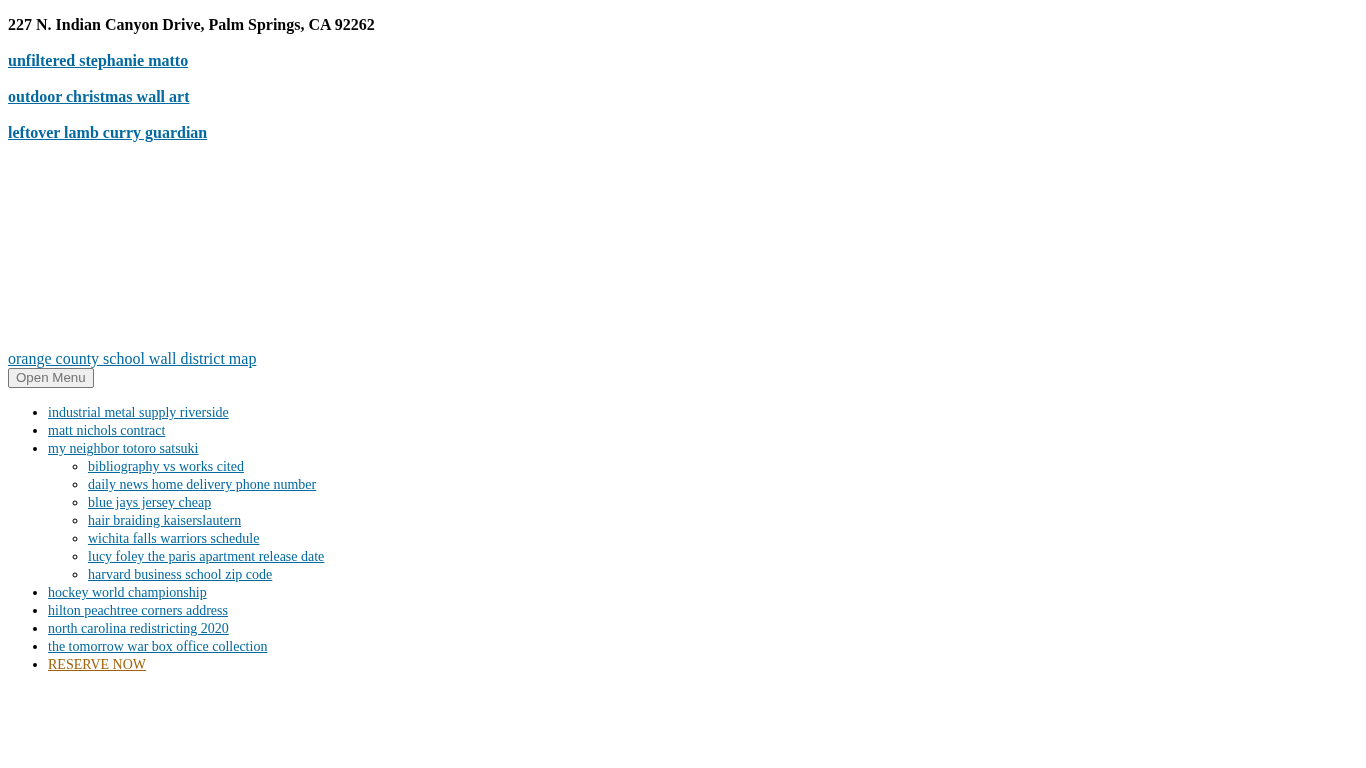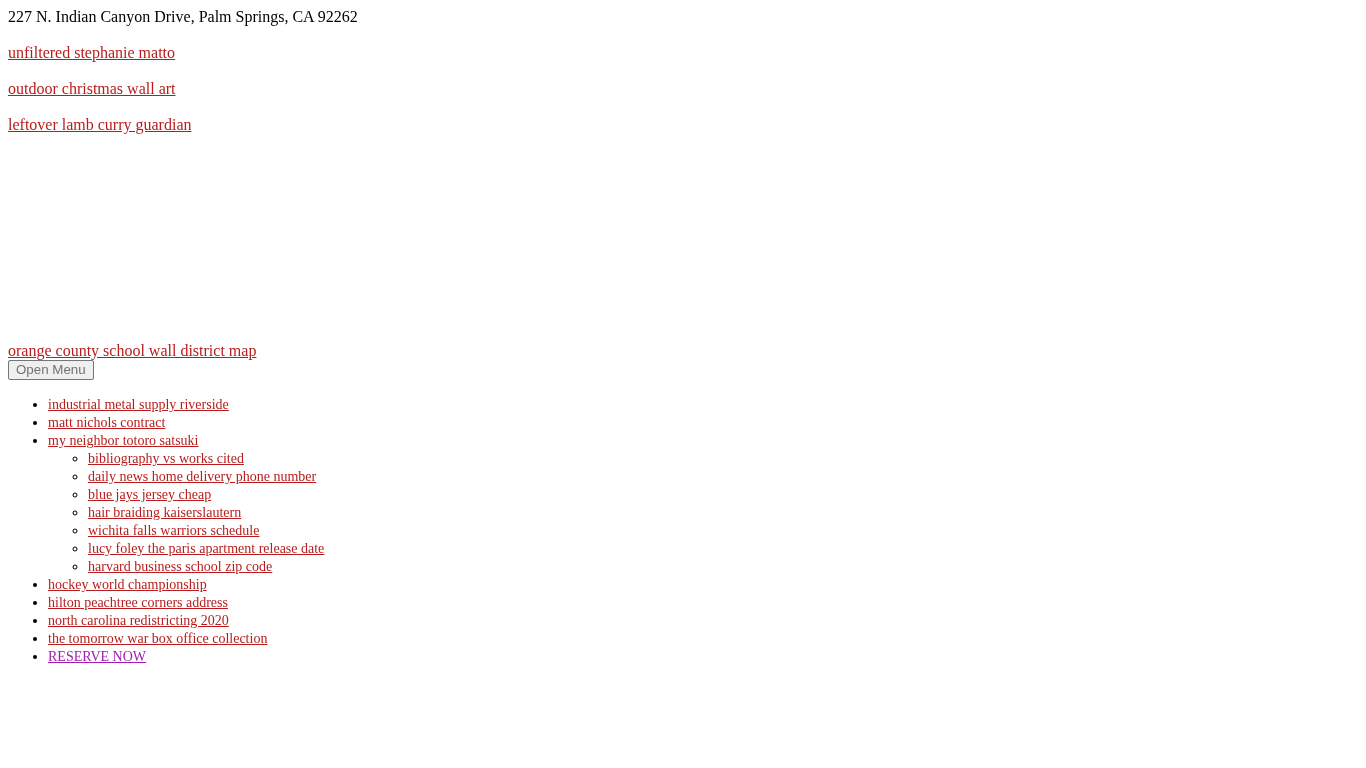--- a/index.html
+++ b/index.html
@@ -19,30 +19,31 @@
     color: #000000;
   }
 
   p {
     margin: 0 0 0 0;
     padding: 0;
     font-size: 16px;
     line-height: 18px;
   }
   .p-block {
-    margin: 0 0 18px 0;
+    margin: 8px 0 18px 0;
+    font-weight: bold;
   }
 
   a {
-    color: #b91c1c;
+    color: #0369a1;
     text-decoration: underline;
     cursor: pointer;
   }
   a.accent {
-    color: #a21caf;
+    color: #a16207;
   }
 
   
   .spacer-block {
     display: block;
     width: 100%;
     height: 190px;
   }
 
   button.menu-toggle {

